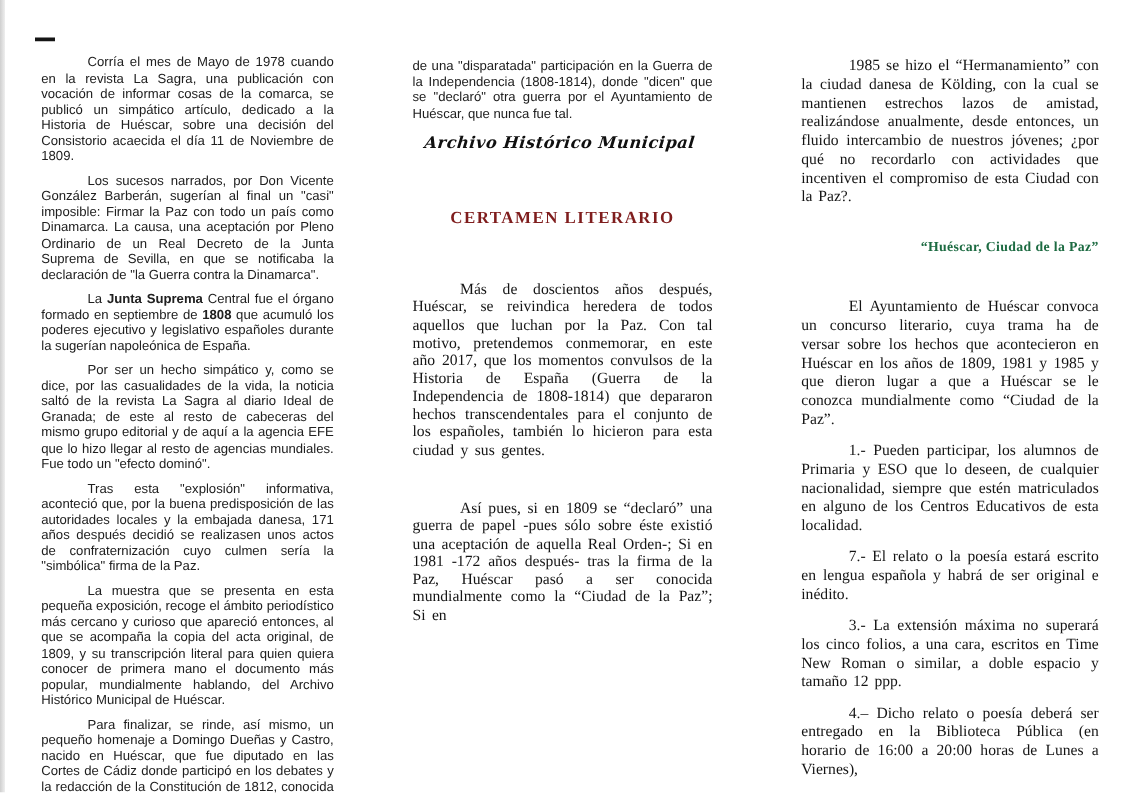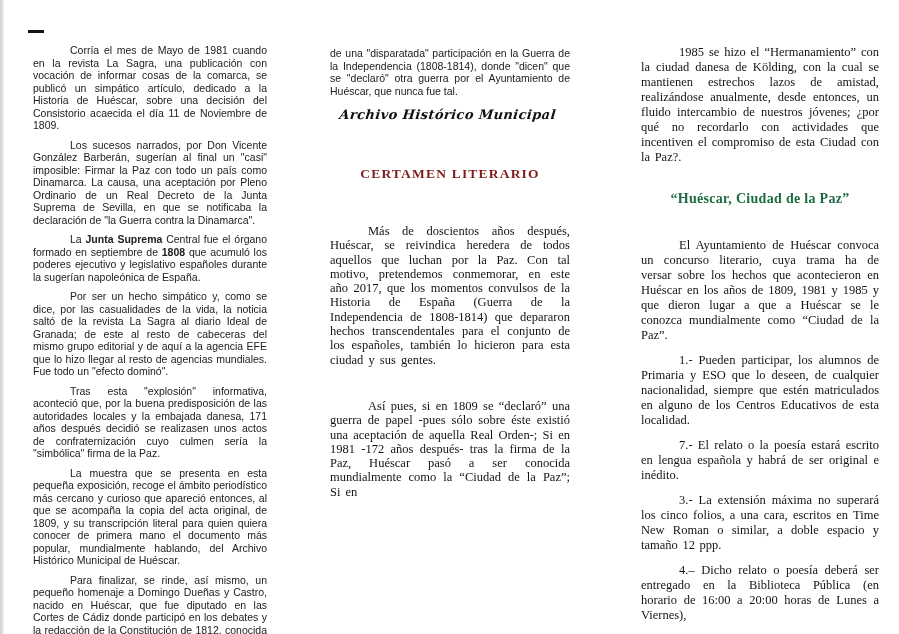--- a/index.html
+++ b/index.html
@@ -30,32 +30,32 @@
   .heading-blue{margin:44px 0 42px 0;text-align:center;
     font-family:"Liberation Serif",serif;font-weight:bold;font-size:13.5px;
     letter-spacing:1.2px;}
   .col2 .serif p{font-size:12.5px;line-height:14.3px;margin:0 0 32px 0;
     text-indent:38px;word-spacing:2px;}
 
   
   .col3{left:641px;top:45px;width:238px;
     font-size:12.5px;line-height:15px;color:#141414;}
   .col3 p{margin:0 0 10px 0;text-indent:38px;word-spacing:1.5px;}
-  .heading-green{margin:26px 0 32px 0;text-align:center;font-weight:bold;
-    font-size:14px;letter-spacing:.3px;text-indent:0 !important;}
+  .heading-green{margin:26px 0 32px 0;text-align:right;font-weight:bold;
+    font-size:11px;letter-spacing:.3px;text-indent:0 !important;}
   b.bld{font-weight:bold;}
 </style>
 </head>
 <body>
 
 <div class="edge-shade"></div>
 <div class="corner-dash"></div>
 
 <div class="col col1">
-  <p>Corría el mes de Mayo de 1981 cuando en la revista La Sagra, una publicación con vocación de informar cosas de la comarca, se publicó un simpático artículo, dedicado a la Historia de Huéscar, sobre una decisión del Consistorio acaecida el día 11 de Noviembre de 1809.</p>
+  <p>Corría el mes de Mayo de 1978 cuando en la revista La Sagra, una publicación con vocación de informar cosas de la comarca, se publicó un simpático artículo, dedicado a la Historia de Huéscar, sobre una decisión del Consistorio acaecida el día 11 de Noviembre de 1809.</p>
   <p>Los sucesos narrados, por Don Vicente González Barberán, sugerían al final un "casi" imposible: Firmar la Paz con todo un país como Dinamarca. La causa, una aceptación por Pleno Ordinario de un Real Decreto de la Junta Suprema de Sevilla, en que se notificaba la declaración de "la Guerra contra la Dinamarca".</p>
   <p><span>La </span><b class="bld">Junta Suprema</b><span> Central fue el órgano formado en septiembre de </span><b class="bld">1808</b><span> que acumuló los poderes ejecutivo y legislativo españoles durante la sugerían napoleónica de España.</span></p>
   <p>Por ser un hecho simpático y, como se dice, por las casualidades de la vida, la noticia saltó de la revista La Sagra al diario Ideal de Granada; de este al resto de cabeceras del mismo grupo editorial y de aquí a la agencia EFE que lo hizo llegar al resto de agencias mundiales. Fue todo un "efecto dominó".</p>
   <p>Tras esta "explosión" informativa, aconteció que, por la buena predisposición de las autoridades locales y la embajada danesa, 171 años después decidió se realizasen unos actos de confraternización cuyo culmen sería la "simbólica" firma de la Paz.</p>
   <p>La muestra que se presenta en esta pequeña exposición, recoge el ámbito periodístico más cercano y curioso que apareció entonces, al que se acompaña la copia del acta original, de 1809, y su transcripción literal para quien quiera conocer de primera mano el documento más popular, mundialmente hablando, del Archivo Histórico Municipal de Huéscar.</p>
   <p>Para finalizar, se rinde, así mismo, un pequeño homenaje a Domingo Dueñas y Castro, nacido en Huéscar, que fue diputado en las Cortes de Cádiz donde participó en los debates y la redacción de la Constitución de 1812, conocida popularmente como "la Pepa".</p>
 
 </div>
 
 <div class="col col2">

